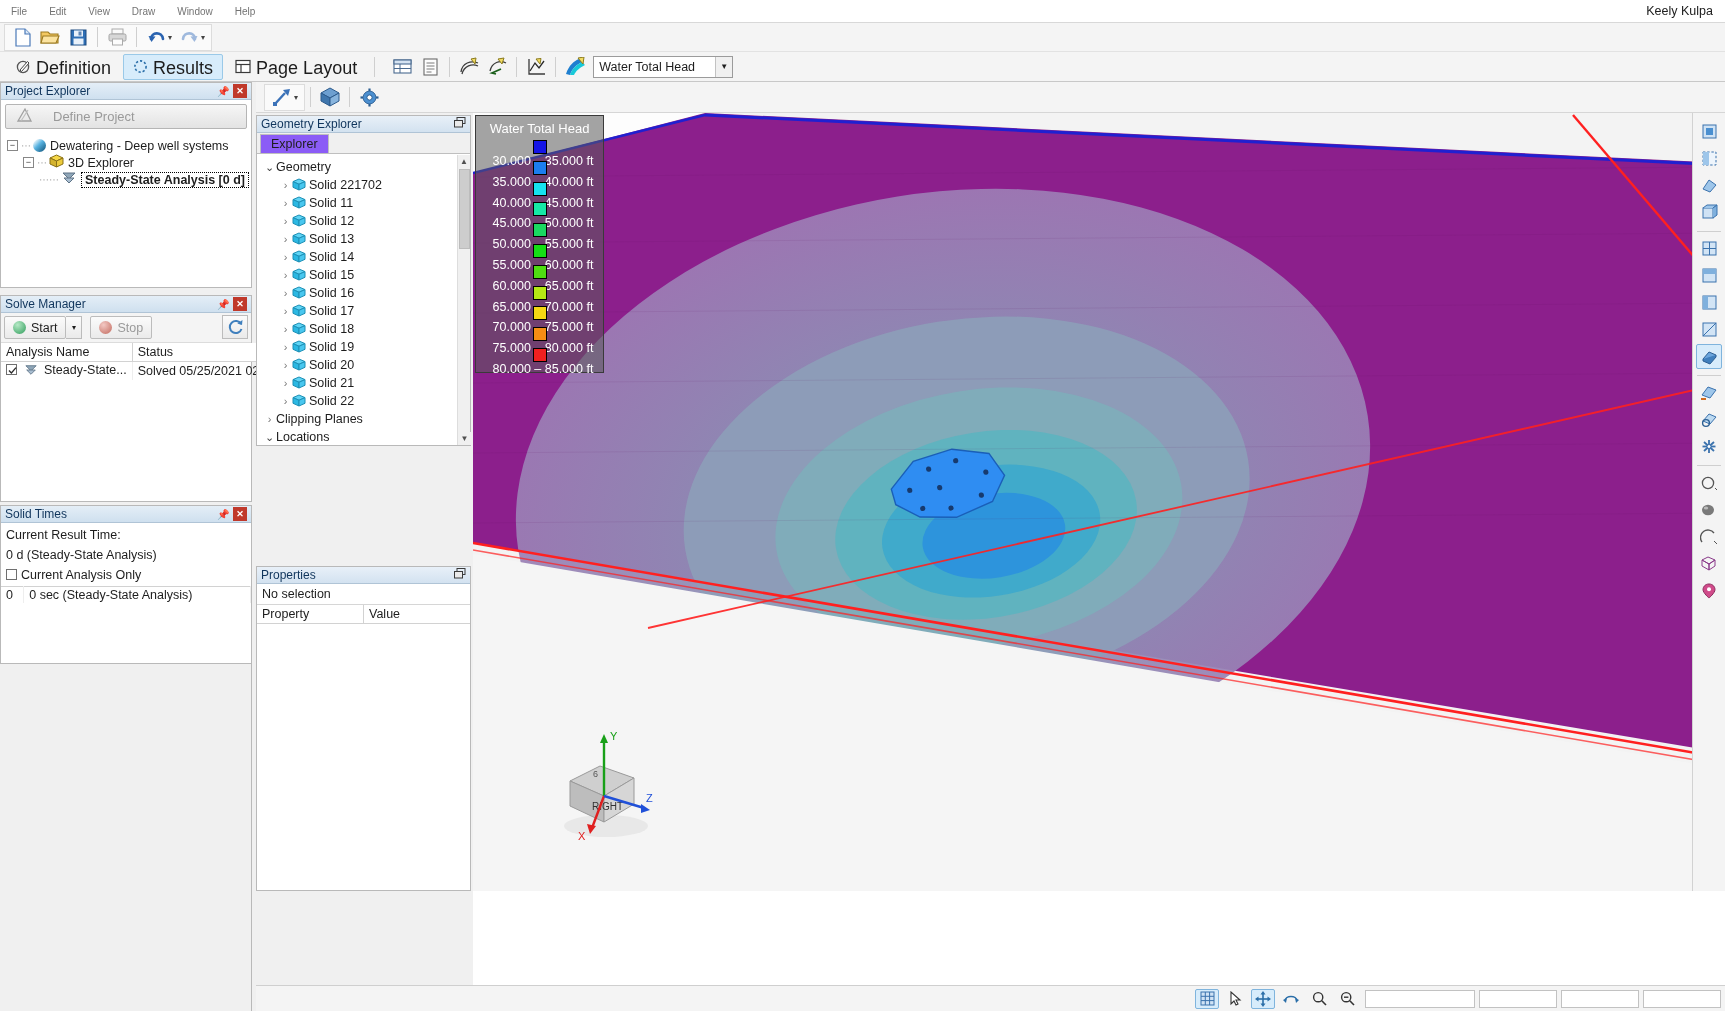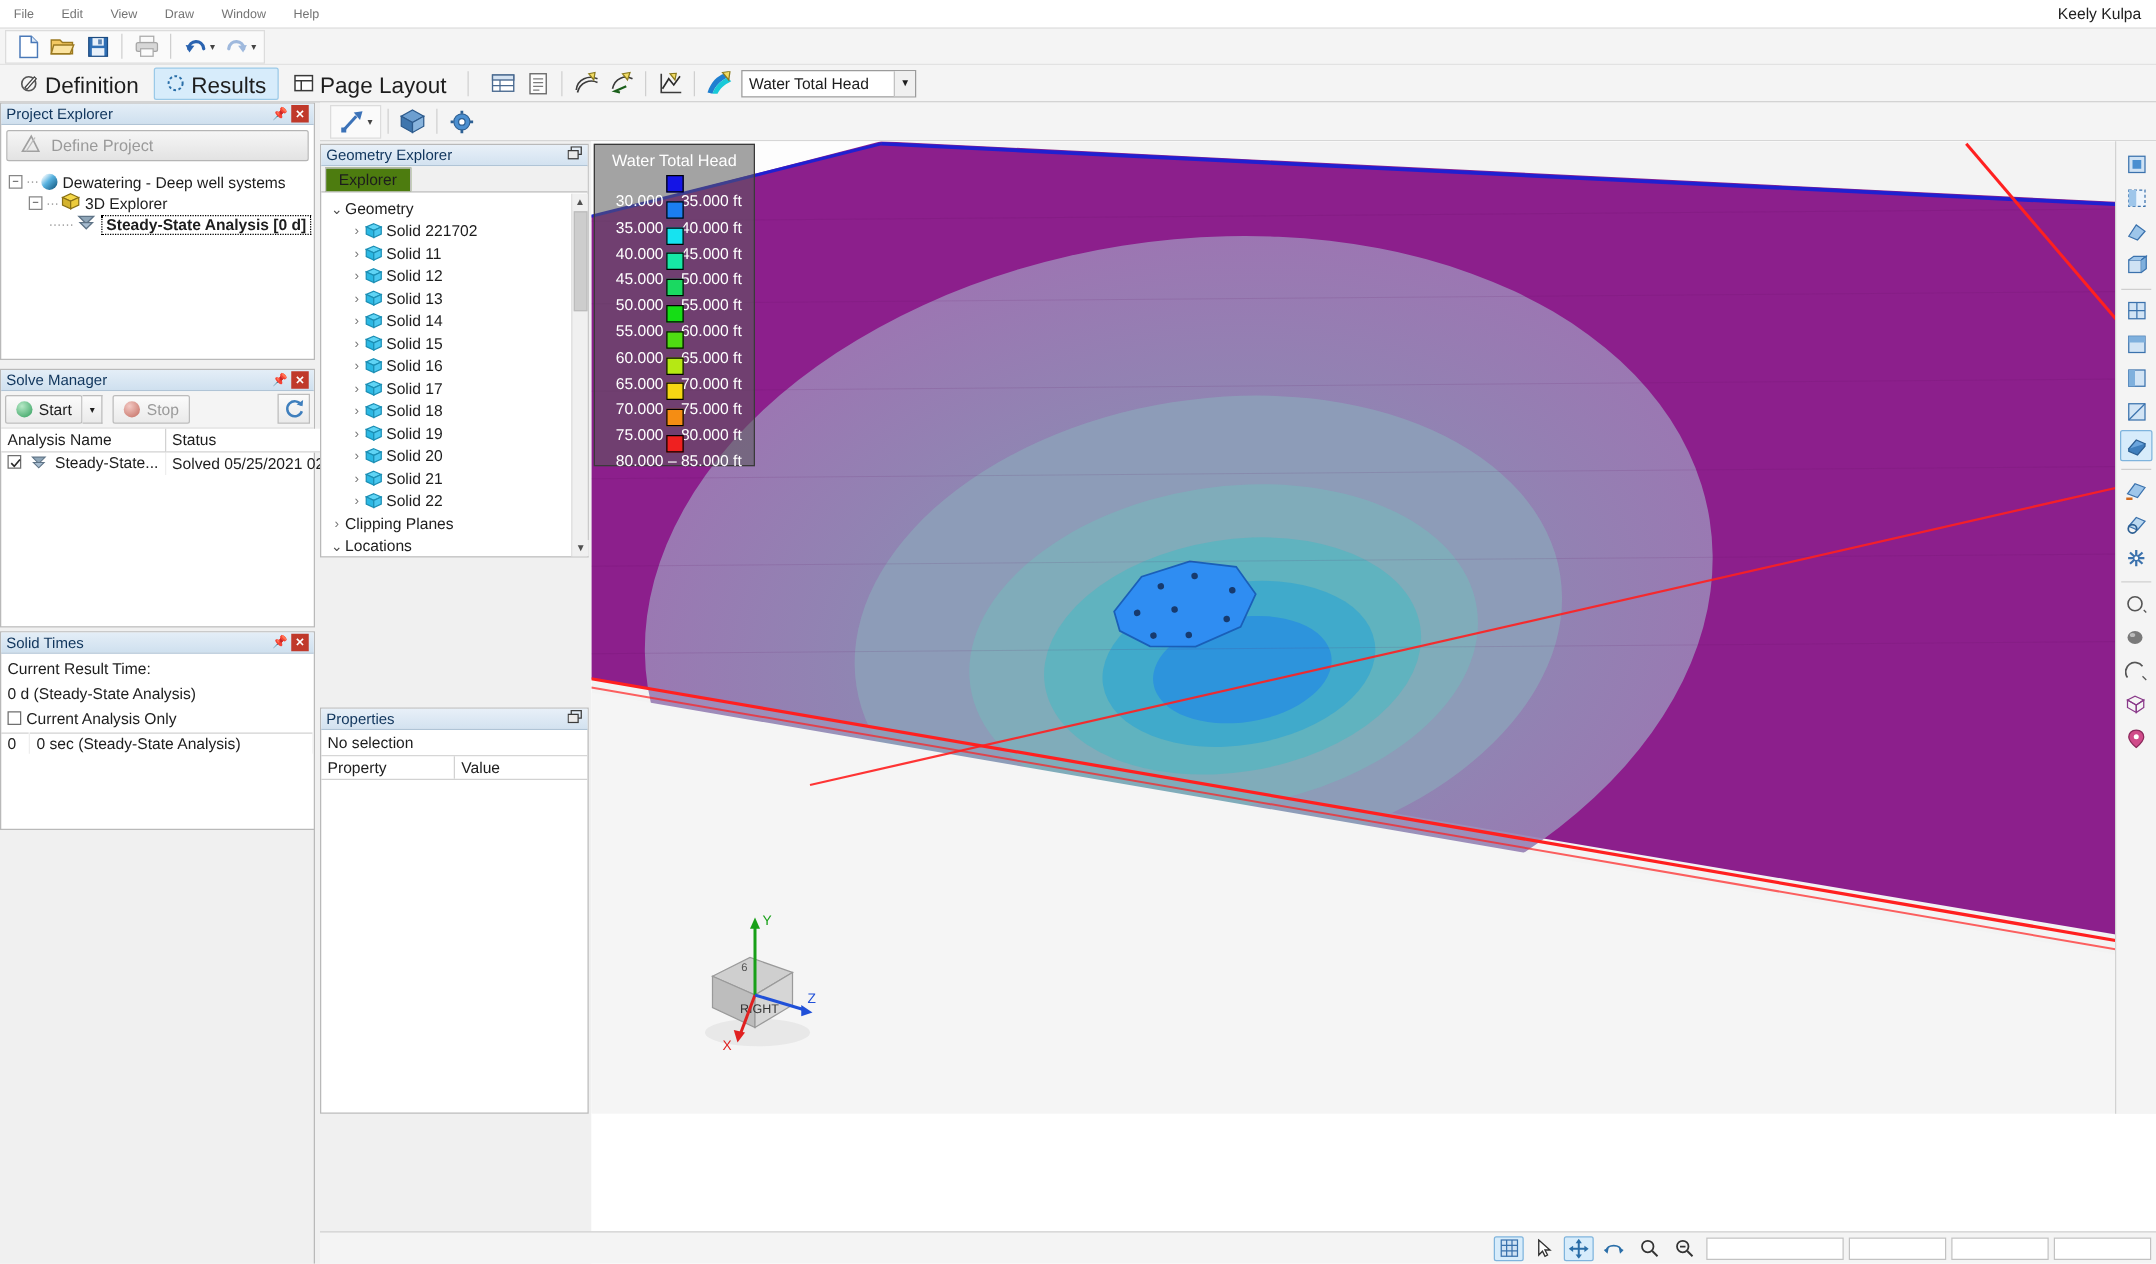--- a/index.html
+++ b/index.html
@@ -94,21 +94,21 @@
     width:14px; height:14px; display:flex; align-items:center; justify-content:center;
     font-size:10px; cursor:pointer;
   }
   .closebtn { background:#c0392b; color:#fff; font-size:9px; font-weight:bold; margin-left:2px;}
 
   #project-explorer { left:0; top:82px; width:252px; height:206px; }
   #solve-manager    { left:0; top:295px; width:252px; height:207px; }
   #result-times     { left:0; top:505px; width:252px; height:159px; }
 
   .bigbtn {
-    display:flex; align-items:center; gap:7px;
+    display:flex; align-items:center; gap:19px;
     height:25px; margin:4px; padding:0 10px;
     background:linear-gradient(#f6f6f6,#e3e3e3);
     border:1px solid #b5b5b5; border-radius:2px;
     color:#9a9a9a; font-size:13px; cursor:default;
   }
 
   .treearea { padding:4px 2px; font-size:12.5px; }
   .tnode { display:flex; align-items:center; height:17px; white-space:nowrap; }
   .texp {
     width:11px; height:11px; border:1px solid #878787; background:#fff;
@@ -183,21 +183,21 @@
   }
   .ge-head {
     height:17px; background:linear-gradient(#e8f0f8,#d3e2f0);
     border-bottom:1px solid #b0c4d6;
     display:flex; align-items:center; padding:0 4px; font-size:12px; color:#10355c;
   }
   .ge-tabs { height:21px; display:flex; align-items:flex-end; background:#f0f0f0;
              border-bottom:1px solid #bfbfbf; padding-left:3px; }
   .ge-tab {
     height:19px; padding:2px 10px 0 10px; font-size:12.5px;
-    background:#4d7c0f; border:1px solid #bfbfbf; border-bottom:none; cursor:pointer;
+    background:#8b5cf6; border:1px solid #bfbfbf; border-bottom:none; cursor:pointer;
   }
   .ge-tree {
     position:absolute; left:0; top:39px; right:0; bottom:0;
     overflow:hidden; padding:3px 0 0 6px; font-size:12.5px;
   }
   .gnode { display:flex; align-items:center; height:18px; white-space:nowrap; }
   .chev { width:13px; text-align:center; color:#777; font-size:11px; cursor:pointer; flex:none; }
   .chev.down { color:#444; }
   .pin-icon { width:13px; height:14px; margin-right:4px; flex:none; }
   #ge-scroll {

